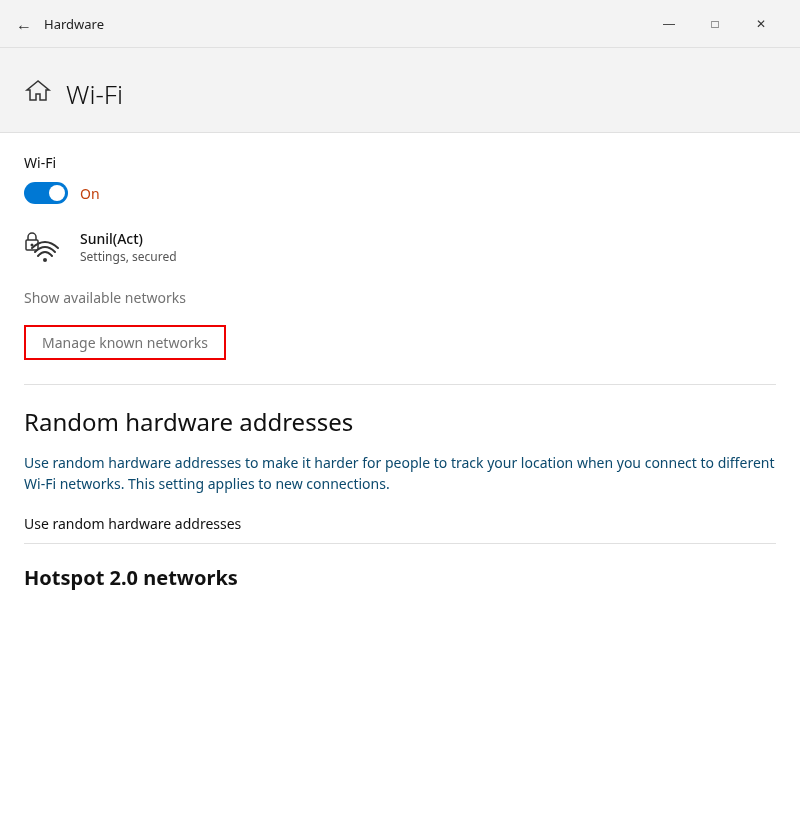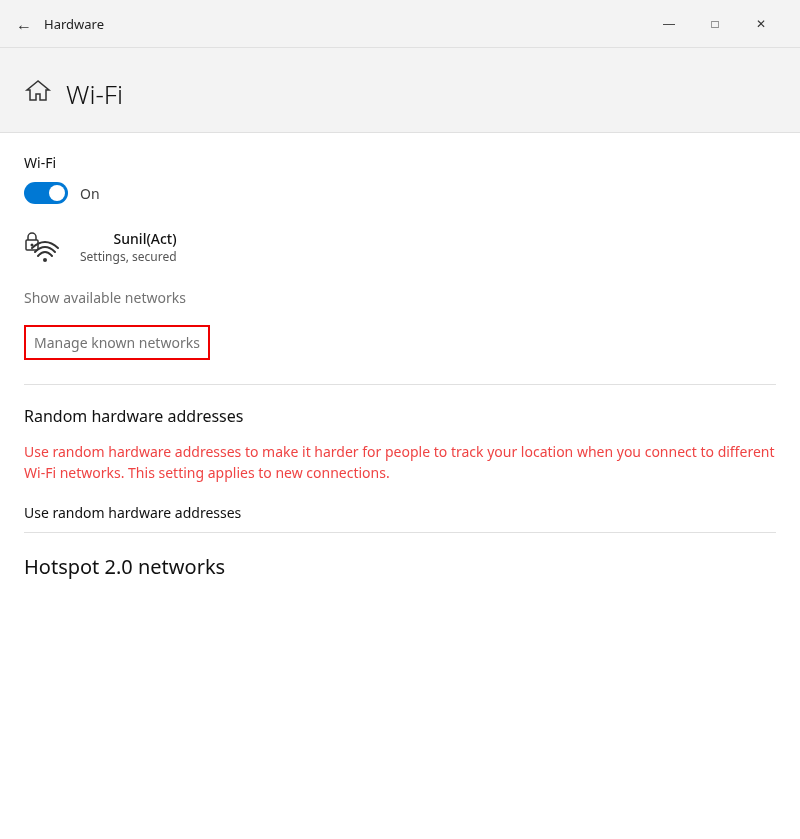--- a/index.html
+++ b/index.html
@@ -154,21 +154,21 @@
     .toggle-slider.on::before {
       left: 25px;
     }
 
     .toggle-slider.off::before {
       left: 3px;
     }
 
     .toggle-label {
       font-size: 14px;
-      color: #404040;
+      color: #c2410c;
     }
 
     
     .network-info {
       display: flex;
       align-items: center;
       gap: 14px;
       margin-bottom: 20px;
     }
 
@@ -181,21 +181,20 @@
 
     .wifi-icon-box svg {
       width: 42px;
       height: 42px;
     }
 
     .network-text .network-name {
       font-size: 14px;
       font-weight: 500;
       color: #111;
-      text-align: right;
     }
 
     .network-text .network-status {
       font-size: 12px;
       color: #555;
     }
 
     
     .settings-link {
       color: #737373;
@@ -203,53 +202,53 @@
       text-decoration: none;
       display: block;
       margin-bottom: 18px;
       cursor: pointer;
     }
 
     
     .manage-link-container {
       display: inline-block;
       border: 2px solid #e00;
-      padding: 6px 8px;
+      padding: 6px 16px;
       margin-bottom: 24px;
     }
 
     .manage-link-container .settings-link {
       margin-bottom: 0;
     }
 
     
     .section-heading {
-      font-size: 16px;
+      font-size: 24px;
       font-weight: 400;
       color: #111;
       margin-bottom: 14px;
     }
 
     .section-description {
       font-size: 14px;
-      color: #ef4444;
+      color: #0c4a6e;
       line-height: 1.5;
       margin-bottom: 20px;
     }
 
     .divider {
       border: none;
       border-top: 1px solid #e0e0e0;
       margin: 0 0 20px 0;
     }
 
     
     .bottom-heading {
       font-size: 20px;
-      font-weight: 400;
+      font-weight: 700;
       color: #111;
     }
   </style>
 </head>
 <body>
 
 <div class="title-bar">
   <div class="title-bar-back">
     <span>←</span>
   </div>

